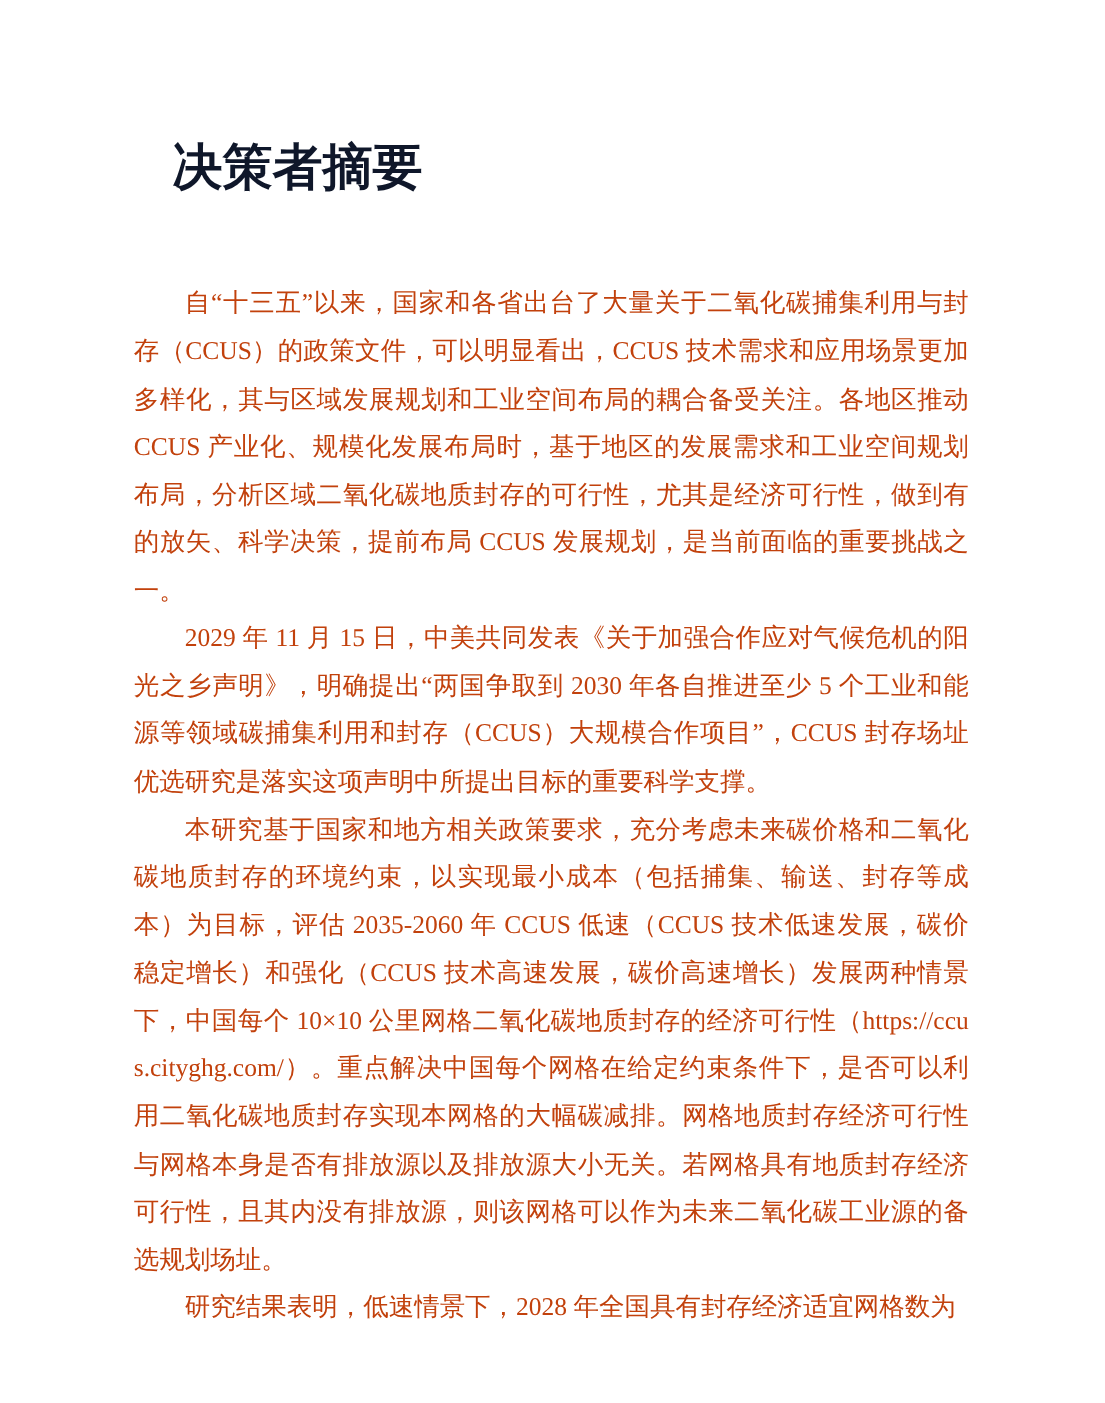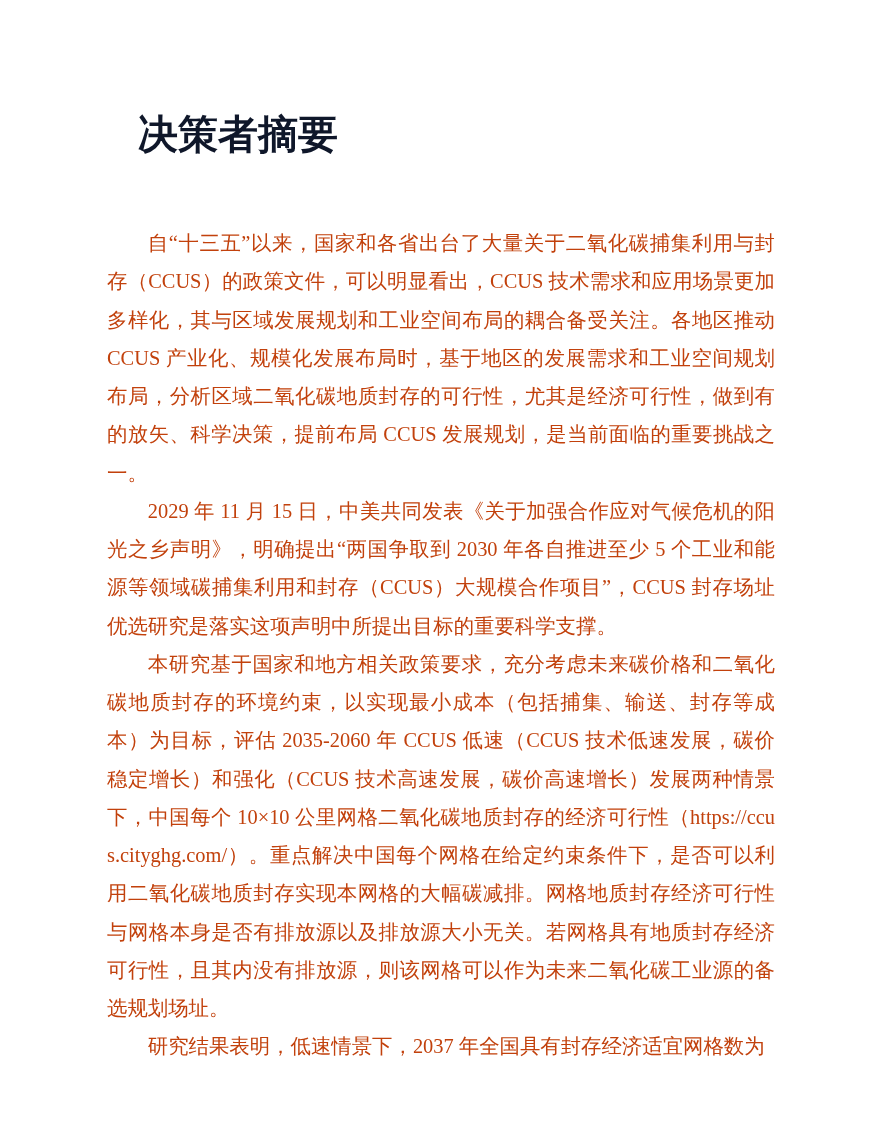--- a/index.html
+++ b/index.html
@@ -53,15 +53,15 @@
 </head>
 <body>
 
 <div class="page">
   <h1 class="title">决策者摘要</h1>
 
   <div class="body-text">
     <p class="para">自“十三五”以来，国家和各省出台了大量关于二氧化碳捕集利用与封存（CCUS）的政策文件，可以明显看出，CCUS 技术需求和应用场景更加多样化，其与区域发展规划和工业空间布局的耦合备受关注。各地区推动 CCUS 产业化、规模化发展布局时，基于地区的发展需求和工业空间规划布局，分析区域二氧化碳地质封存的可行性，尤其是经济可行性，做到有的放矢、科学决策，提前布局 CCUS 发展规划，是当前面临的重要挑战之一。</p>
     <p class="para">2029 年 11 月 15 日，中美共同发表《关于加强合作应对气候危机的阳光之乡声明》，明确提出“两国争取到 2030 年各自推进至少 5 个工业和能源等领域碳捕集利用和封存（CCUS）大规模合作项目”，CCUS 封存场址优选研究是落实这项声明中所提出目标的重要科学支撑。</p>
     <p class="para">本研究基于国家和地方相关政策要求，充分考虑未来碳价格和二氧化碳地质封存的环境约束，以实现最小成本（包括捕集、输送、封存等成本）为目标，评估 2035-2060 年 CCUS 低速（CCUS 技术低速发展，碳价稳定增长）和强化（CCUS 技术高速发展，碳价高速增长）发展两种情景下，中国每个 10×10 公里网格二氧化碳地质封存的经济可行性（https://ccus.cityghg.com/）。重点解决中国每个网格在给定约束条件下，是否可以利用二氧化碳地质封存实现本网格的大幅碳减排。网格地质封存经济可行性与网格本身是否有排放源以及排放源大小无关。若网格具有地质封存经济可行性，且其内没有排放源，则该网格可以作为未来二氧化碳工业源的备选规划场址。</p>
-    <p class="para">研究结果表明，低速情景下，2037 年全国具有封存经济适宜网格数为</p>
+    <p class="para">研究结果表明，低速情景下，2028 年全国具有封存经济适宜网格数为</p>
   </div>
 </div>
 
 </body></html>

